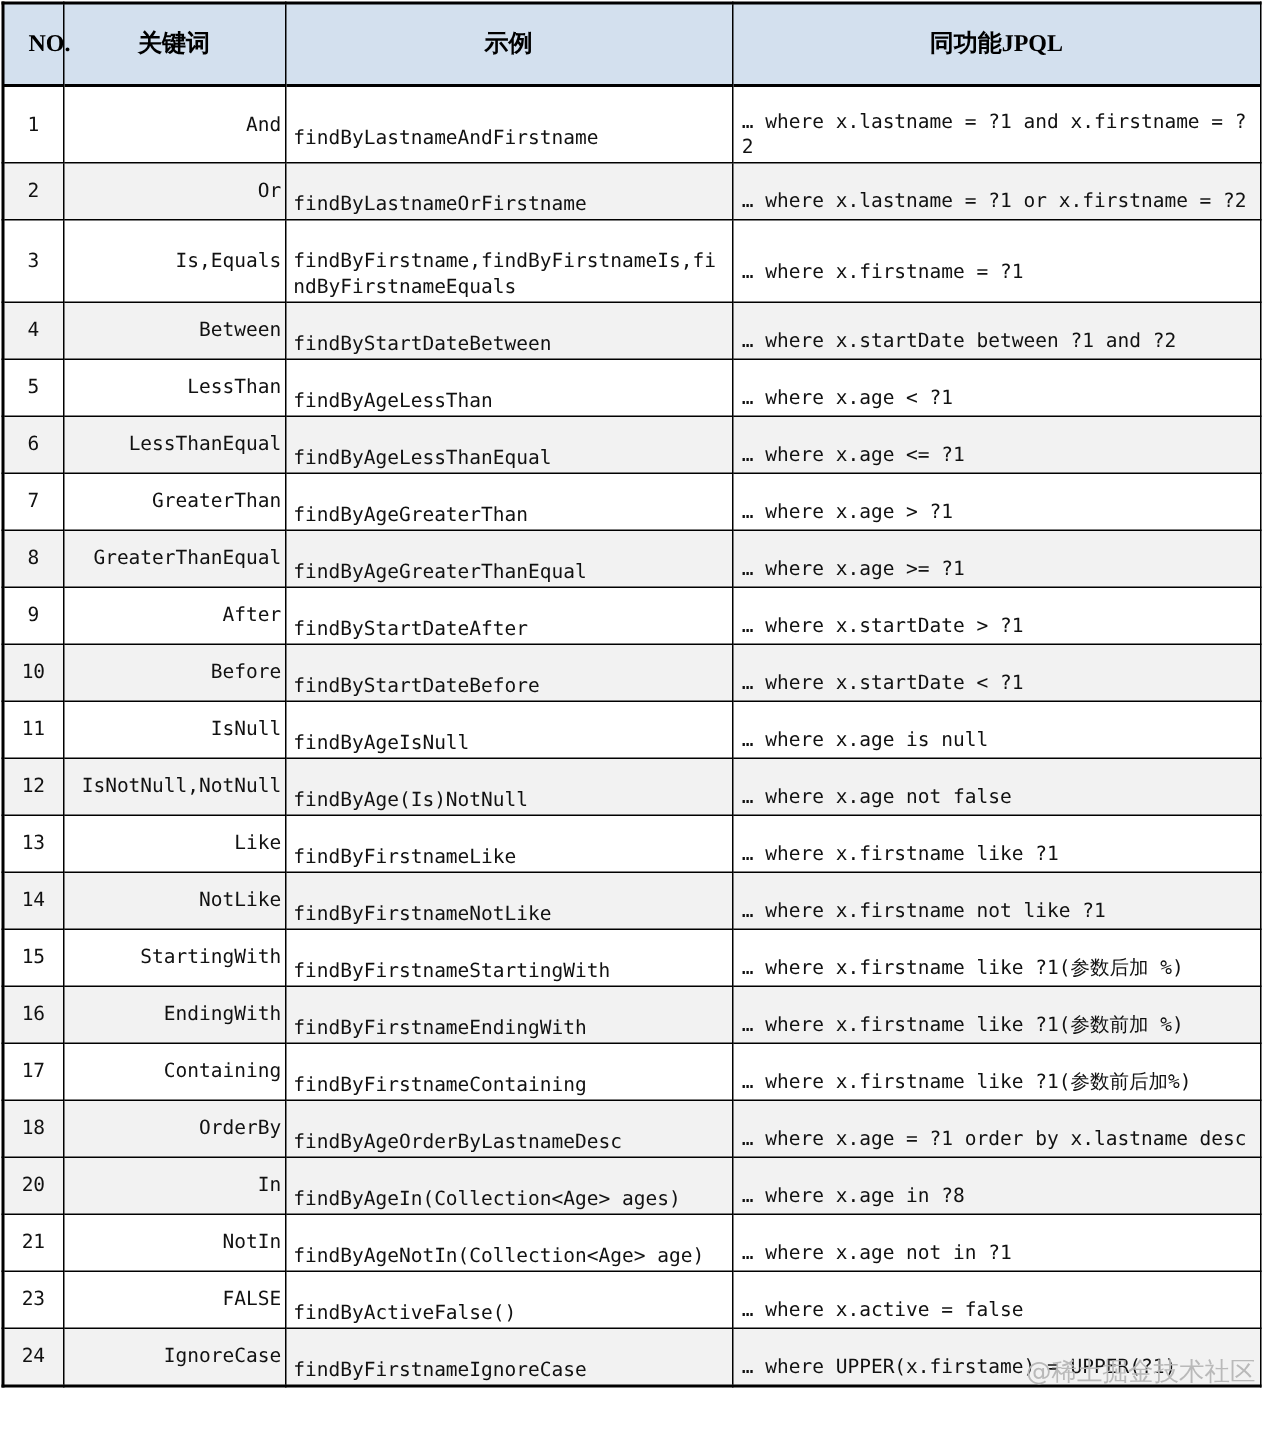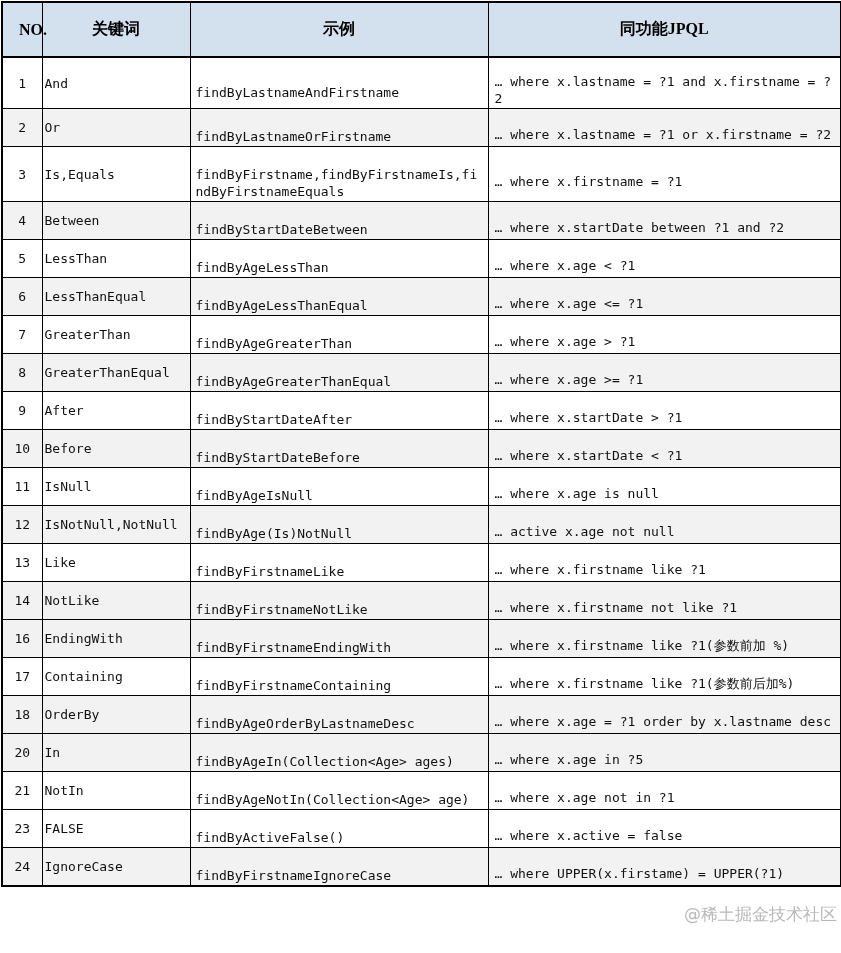--- a/index.html
+++ b/index.html
@@ -59,21 +59,21 @@
     font-size: 13px;
     line-height: 17px;
     color: var(--text-color);
     vertical-align: middle;
     padding: 1px 2px;
   }
   td.cell-no {
     text-align: center;
   }
   td.cell-keyword {
-    text-align: left;
+    text-align: right;
   }
   td.cell-example {
     text-align: left;
     padding: 19px 3px 1px 5px;
     word-break: break-all;
   }
   td.cell-jpql {
     text-align: left;
     padding: 15px 2px 1px 6px;
     word-break: normal;
@@ -172,34 +172,40 @@
         <tr>
     <td class="cell-no">11</td>
     <td class="cell-keyword">IsNull</td>
     <td class="cell-example">findByAgeIsNull</td>
     <td class="cell-jpql">… where x.age is null</td>
   </tr>
         <tr class="alt">
     <td class="cell-no">12</td>
     <td class="cell-keyword">IsNotNull,NotNull</td>
     <td class="cell-example">findByAge(Is)NotNull</td>
-    <td class="cell-jpql">… active x.age not null</td>
+    <td class="cell-jpql">… where x.age not false</td>
   </tr>
         <tr>
     <td class="cell-no">13</td>
     <td class="cell-keyword">Like</td>
     <td class="cell-example">findByFirstnameLike</td>
     <td class="cell-jpql">… where x.firstname like ?1</td>
   </tr>
         <tr class="alt">
     <td class="cell-no">14</td>
     <td class="cell-keyword">NotLike</td>
     <td class="cell-example">findByFirstnameNotLike</td>
     <td class="cell-jpql">… where x.firstname not like ?1</td>
   </tr>
+        <tr>
+    <td class="cell-no">15</td>
+    <td class="cell-keyword">StartingWith</td>
+    <td class="cell-example">findByFirstnameStartingWith</td>
+    <td class="cell-jpql">… where x.firstname like ?1(参数后加 %)</td>
+  </tr>
         <tr class="alt">
     <td class="cell-no">16</td>
     <td class="cell-keyword">EndingWith</td>
     <td class="cell-example">findByFirstnameEndingWith</td>
     <td class="cell-jpql">… where x.firstname like ?1(参数前加 %)</td>
   </tr>
         <tr>
     <td class="cell-no">17</td>
     <td class="cell-keyword">Containing</td>
     <td class="cell-example">findByFirstnameContaining</td>
@@ -208,21 +214,21 @@
         <tr class="alt">
     <td class="cell-no">18</td>
     <td class="cell-keyword">OrderBy</td>
     <td class="cell-example">findByAgeOrderByLastnameDesc</td>
     <td class="cell-jpql">… where x.age = ?1 order by x.lastname desc</td>
   </tr>
         <tr class="alt">
     <td class="cell-no">20</td>
     <td class="cell-keyword">In</td>
     <td class="cell-example">findByAgeIn(Collection&lt;Age&gt; ages)</td>
-    <td class="cell-jpql">… where x.age in ?5</td>
+    <td class="cell-jpql">… where x.age in ?8</td>
   </tr>
         <tr>
     <td class="cell-no">21</td>
     <td class="cell-keyword">NotIn</td>
     <td class="cell-example">findByAgeNotIn(Collection&lt;Age&gt; age)</td>
     <td class="cell-jpql">… where x.age not in ?1</td>
   </tr>
         <tr>
     <td class="cell-no">23</td>
     <td class="cell-keyword">FALSE</td>

